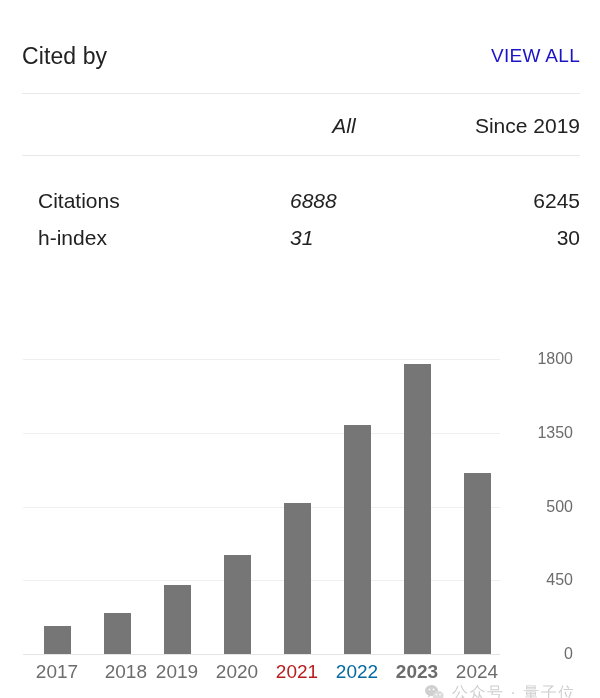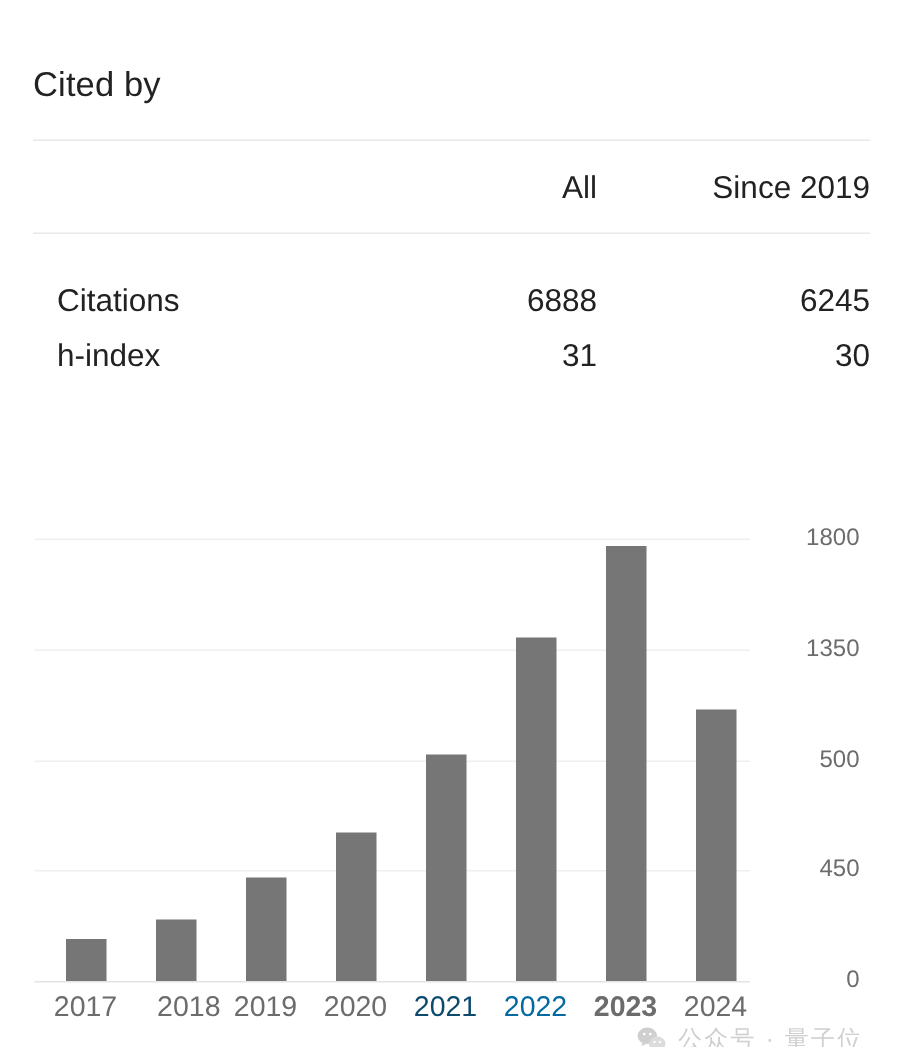--- a/index.html
+++ b/index.html
@@ -75,22 +75,22 @@
     line-height: 1;
   }
   .stats-table th.col-label,
   .stats-table td.col-label {
     text-align: left;
     width: 252px;
     padding-left: 16px;
   }
   .stats-table th.col-all,
   .stats-table td.col-all {
-    text-align: right;
     width: 108px;
+    font-style: italic;
   }
   .stats-table th.col-since,
   .stats-table td.col-since {
     text-align: right;
     width: 182px;
   }
   .stats-table thead th {
     height: 60px;
     vertical-align: middle;
   }
@@ -176,20 +176,21 @@
     letter-spacing: 1.5px;
   }
 </style>
 </head>
 <body>
 
 <div id="page">
 
   <div class="header">
     <div class="header-title">Cited by</div>
+    <a class="view-all" style="color: rgb(26, 20, 201);">VIEW ALL</a>
   </div>
 
   <div class="divider top"></div>
   <div class="divider bottom"></div>
 
   <table class="stats-table">
     <thead>
       <tr>
         <th class="col-label"></th>
         <th class="col-all">All</th>
@@ -231,21 +232,21 @@
         <div class="ytick" style="top: 258.25px; color: rgb(108, 108, 108);">450</div>
         <div class="ytick" style="top: 184.5px; color: rgb(108, 108, 108);">500</div>
         <div class="ytick" style="top: 110.75px; color: rgb(108, 108, 108);">1350</div>
         <div class="ytick" style="top: 37px; color: rgb(108, 108, 108);">1800</div>
       </div>
     <div id="xticks">
         <div class="xtick" style="left: 27px; color: rgb(108, 108, 108);">2017</div>
         <div class="xtick" style="left: 87px; color: rgb(108, 108, 108); text-align: right;">2018</div>
         <div class="xtick" style="left: 147px; color: rgb(108, 108, 108);">2019</div>
         <div class="xtick" style="left: 207px; color: rgb(108, 108, 108);">2020</div>
-        <div class="xtick" style="left: 267px; color: #0c4a6e;">2021</div>
+        <div class="xtick" style="left: 267px; color: #b91c1c;">2021</div>
         <div class="xtick" style="left: 327px; color: #0369a1;">2022</div>
         <div class="xtick" style="left: 387px; color: rgb(108, 108, 108); font-weight: bold;">2023</div>
         <div class="xtick" style="left: 447px; color: rgb(108, 108, 108);">2024</div>
       </div>
   </div>
 
   <div class="watermark">
     <span>
       <svg class="wechat-icon" viewBox="0 0 24 24" aria-hidden="true">
         <ellipse cx="8.6" cy="8.6" rx="7.4" ry="6.3" fill="#cfcfcf"></ellipse>

